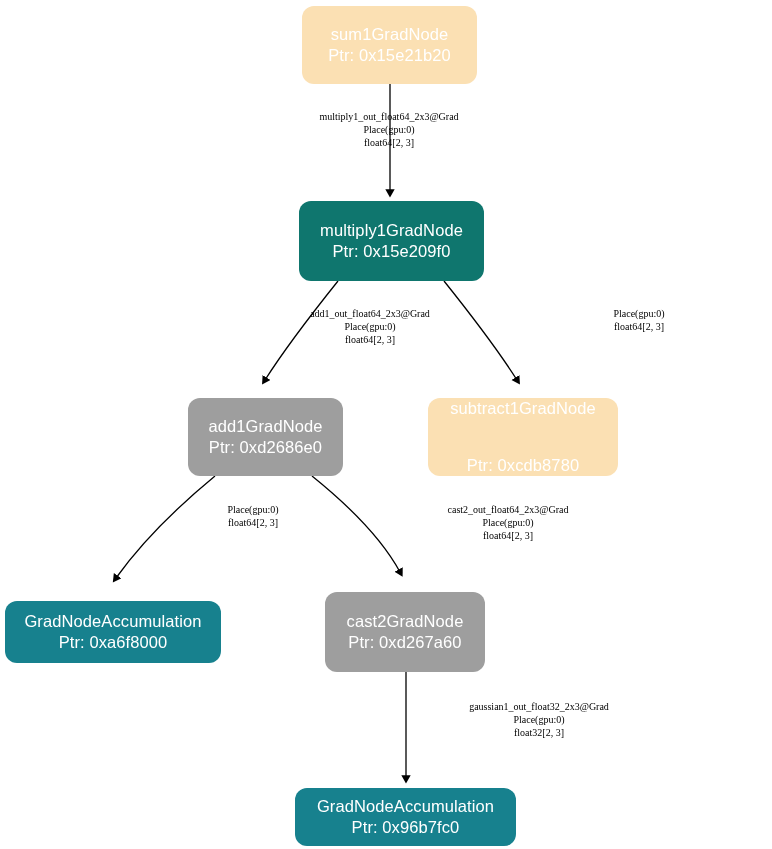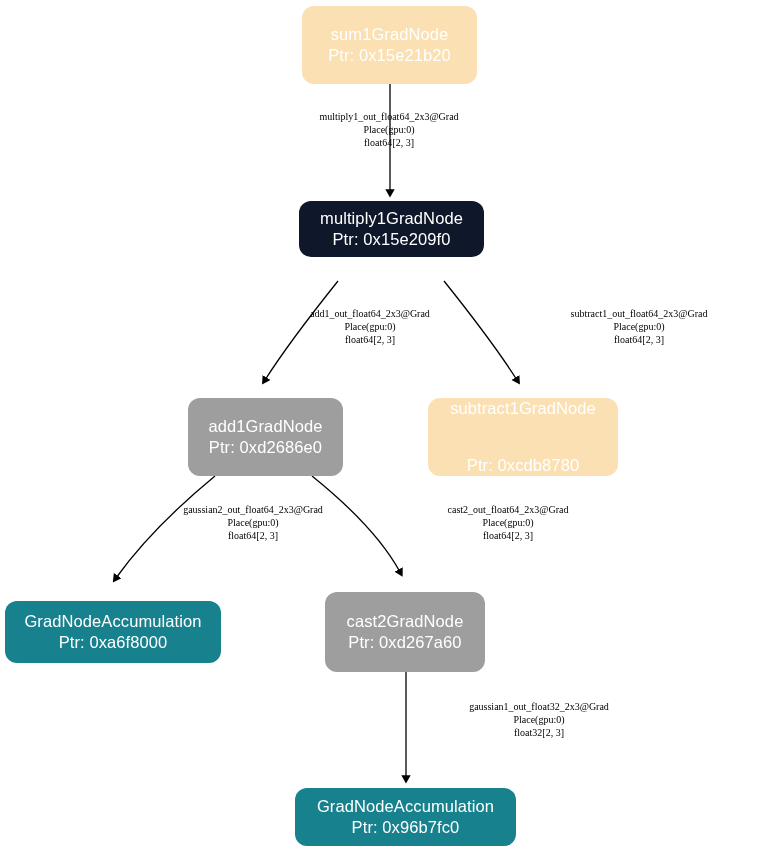--- a/index.html
+++ b/index.html
@@ -71,21 +71,21 @@
         <path d="M 312,476 C 348,505 382,539 400,572" fill="none" stroke="#000000" stroke-width="1.3" marker-end="url(#arrowhead)"></path>
         <path d="M 406,672 L 406,778" fill="none" stroke="#000000" stroke-width="1.3" marker-end="url(#arrowhead)"></path>
       </g>
   </svg>
 
   <div id="node-layer">
       <div class="node-box" style="left: 302px; top: 6px; width: 175px; height: 78px; background: rgb(251, 224, 179);">
         <span class="node-line">sum1GradNode</span>
         <span class="node-line">Ptr: 0x15e21b20</span>
       </div>
-      <div class="node-box" style="left: 299px; top: 201px; width: 185px; height: 56px; background: #0f172a;">
+      <div class="node-box" style="left: 299px; top: 201px; width: 185px; height: 80px; background: #0f766e;">
         <span class="node-line">multiply1GradNode</span>
         <span class="node-line">Ptr: 0x15e209f0</span>
       </div>
       <div class="node-box" style="left: 188px; top: 398px; width: 155px; height: 78px; background: rgb(158, 158, 158);">
         <span class="node-line">add1GradNode</span>
         <span class="node-line">Ptr: 0xd2686e0</span>
       </div>
       <div class="node-box" style="left: 428px; top: 398px; width: 190px; height: 78px; background: rgb(251, 224, 179); justify-content: space-between;">
         <span class="node-line">subtract1GradNode</span>
         <span class="node-line">Ptr: 0xcdb8780</span>
@@ -108,26 +108,24 @@
         <span class="lbl-line">multiply1_out_float64_2x3@Grad</span>
         <span class="lbl-line">Place(gpu:0)</span>
         <span class="lbl-line">float64[2, 3]</span>
       </div>
       <div class="edge-label" style="left: 370px; top: 307px; transform: translateX(-50%);">
         <span class="lbl-line">add1_out_float64_2x3@Grad</span>
         <span class="lbl-line">Place(gpu:0)</span>
         <span class="lbl-line">float64[2, 3]</span>
       </div>
       <div class="edge-label" style="left: 639px; top: 307px; transform: translateX(-50%);">
-        <span class="lbl-line">subtract1_out_float64_2x3@Grad</span>
         <span class="lbl-line">Place(gpu:0)</span>
         <span class="lbl-line">float64[2, 3]</span>
       </div>
       <div class="edge-label" style="left: 253px; top: 503px; transform: translateX(-50%);">
-        <span class="lbl-line">gaussian2_out_float64_2x3@Grad</span>
         <span class="lbl-line">Place(gpu:0)</span>
         <span class="lbl-line">float64[2, 3]</span>
       </div>
       <div class="edge-label" style="left: 508px; top: 503px; transform: translateX(-50%);">
         <span class="lbl-line">cast2_out_float64_2x3@Grad</span>
         <span class="lbl-line">Place(gpu:0)</span>
         <span class="lbl-line">float64[2, 3]</span>
       </div>
       <div class="edge-label" style="left: 539px; top: 700px; transform: translateX(-50%);">
         <span class="lbl-line">gaussian1_out_float32_2x3@Grad</span>

